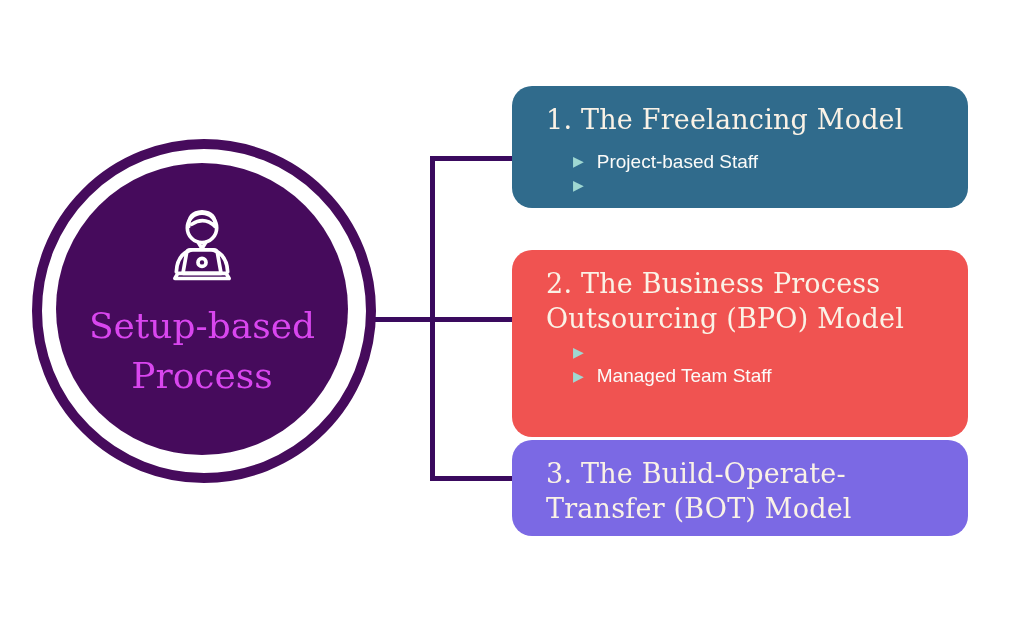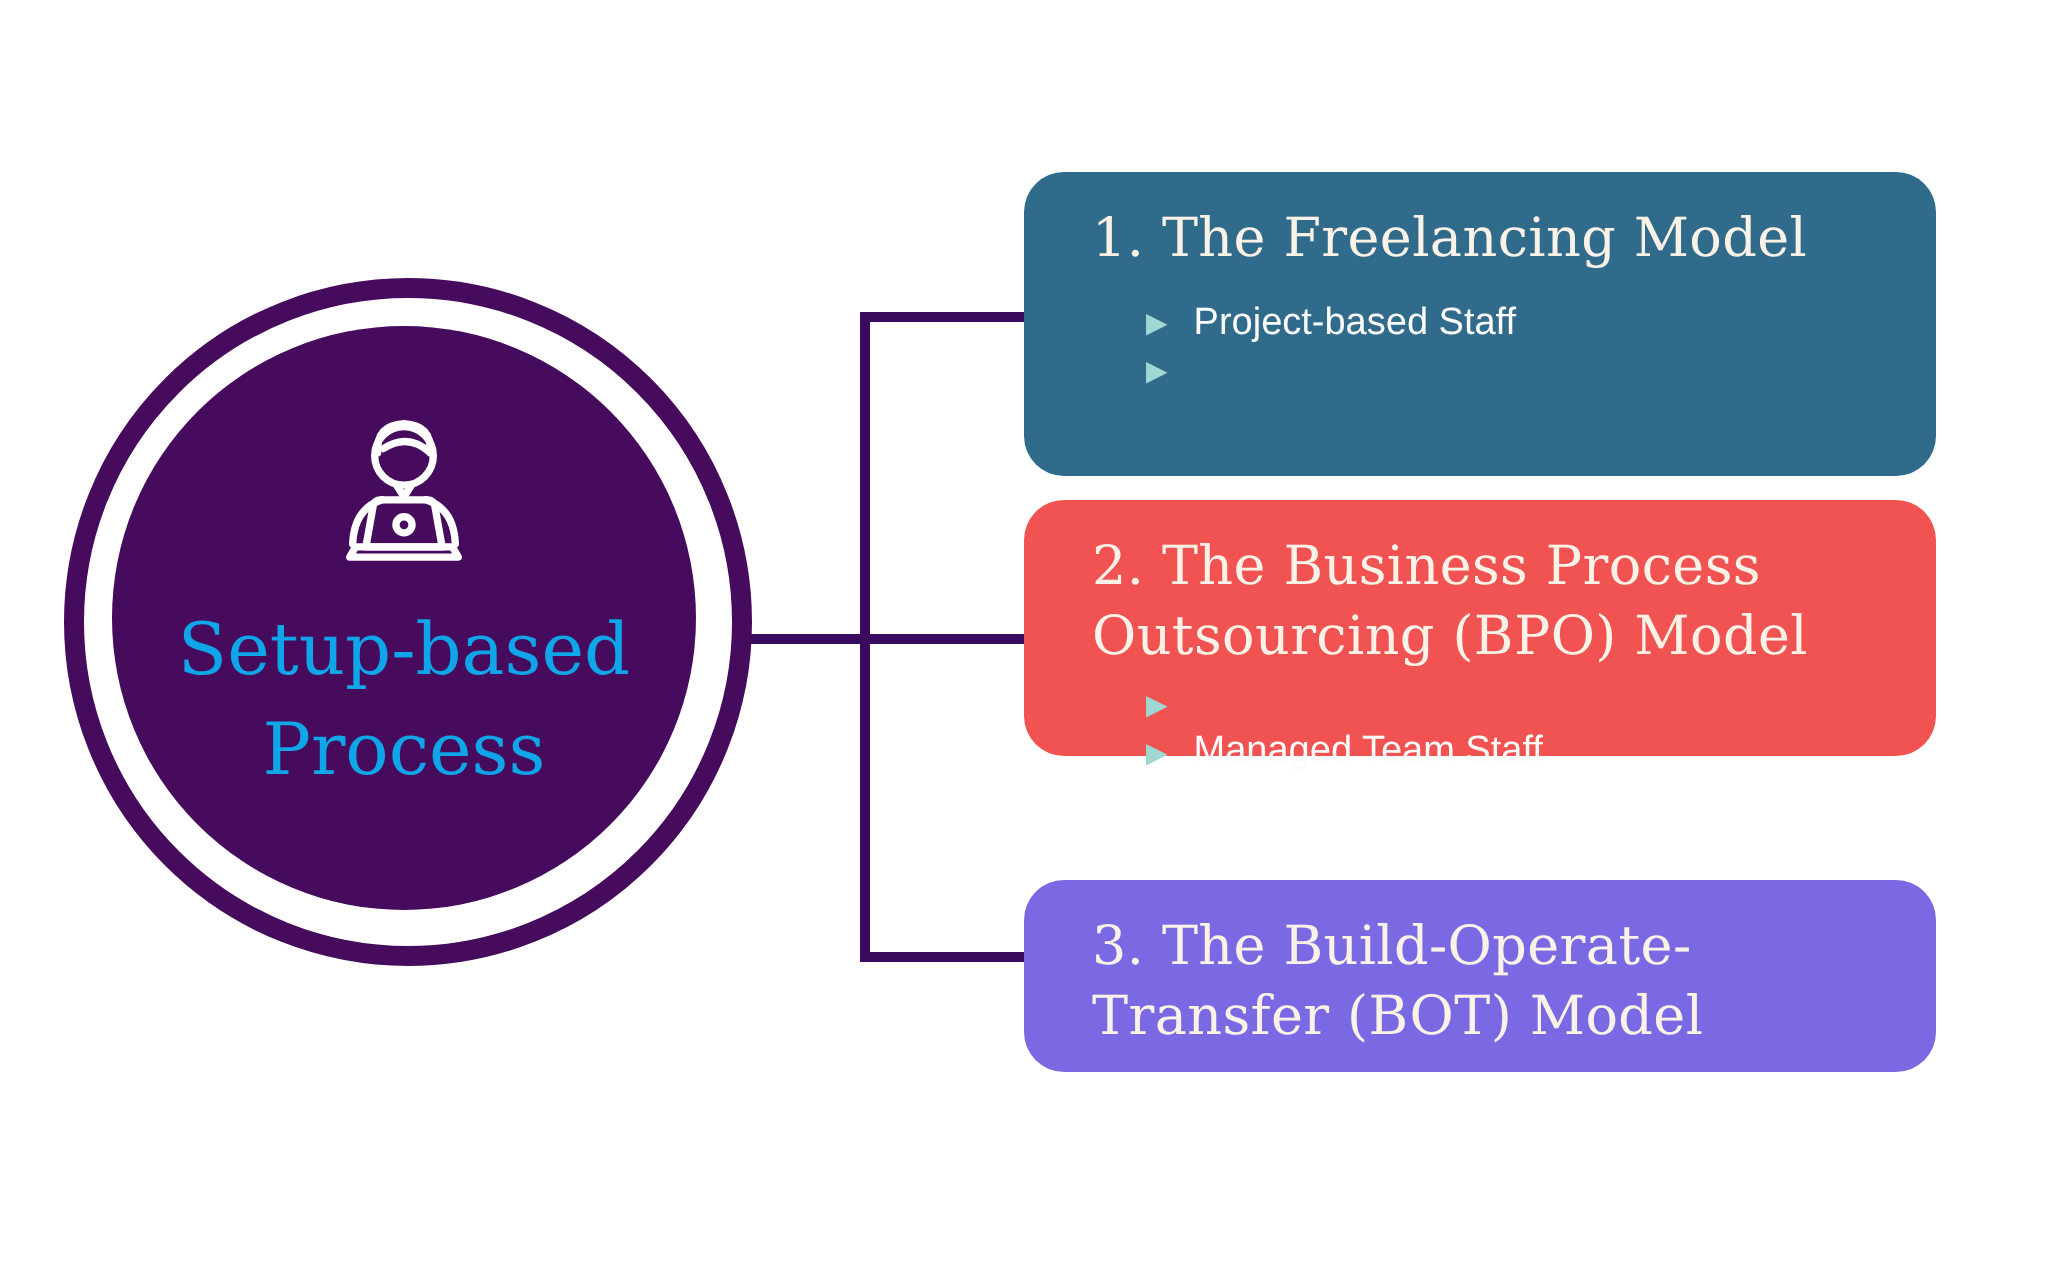--- a/index.html
+++ b/index.html
@@ -32,42 +32,42 @@
     flex-direction: column;
     align-items: center;
     padding-top: 34px;
   }
   .hub-icon svg { display: block; }
   .hub-label {
     margin-top: 4px;
     font-family: "DejaVu Serif", serif;
     font-size: 36px;
     line-height: 1.4;
-    color: #0ea5e9;
+    color: #d946ef;
     text-align: center;
   }
 
   
   .line { position: absolute; background: var(--line_purple, #3A0A5E); }
   .line-main { left: 372px; top: 317px; width: 141px; height: 5px; }
   .line-vert { left: 430px; top: 156px; width: 5px;  height: 325px; }
   .line-top  { left: 433px; top: 156px; width: 80px; height: 5px; }
   .line-bot  { left: 433px; top: 476px; width: 80px; height: 5px; }
 
   
   .card {
     position: absolute;
     left: 512px;
     width: 456px;
     border-radius: 20px;
     padding: 17px 26px 14px 34px;
     color: #ffffff;
   }
-  .card-1 { top: 86px;  height: 152px; background: var(--card1_bg, #306B8C); }
-  .card-2 { top: 250px; height: 128px; background: var(--card2_bg, #F05351); }
+  .card-1 { top: 86px;  height: 122px; background: var(--card1_bg, #306B8C); }
+  .card-2 { top: 250px; height: 187px; background: var(--card2_bg, #F05351); }
   .card-3 { top: 440px; height: 96px; background: var(--card3_bg, #7B69E4); }
 
   .card-title {
     font-family: "DejaVu Serif", serif;
     font-size: 27px;
     line-height: 1.28;
     color: var(--title_cream, #FAF2E6);
     letter-spacing: 0.2px;
   }
   .bullets {

